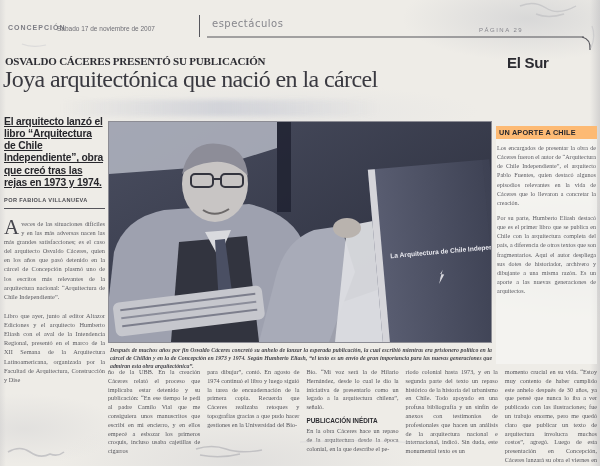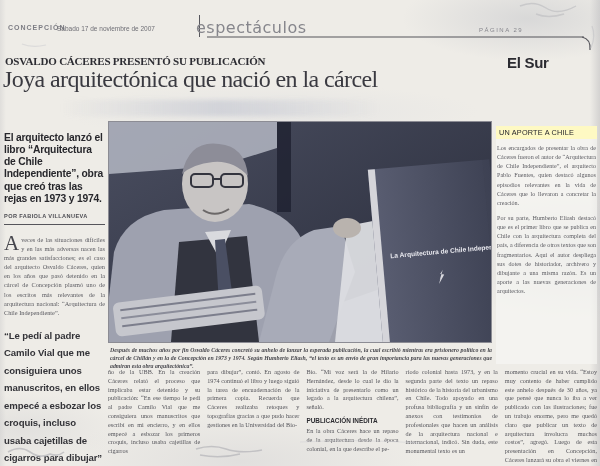--- a/index.html
+++ b/index.html
@@ -15,53 +15,53 @@
       radial-gradient(ellipse 300px 40px at 45% 24%, rgba(210,212,220,.30), rgba(210,212,220,0) 70%),
       linear-gradient(90deg, rgba(180,180,184,.25) 0, rgba(180,180,184,0) 6px),
       linear-gradient(270deg, rgba(150,150,158,.30) 0, rgba(150,150,158,0) 10px);
   }
   .abs{position:absolute;}
   
   .m-city{left:8px;top:24px;font-family:"Liberation Sans",sans-serif;font-size:7px;font-weight:bold;
     letter-spacing:1px;color:#7d7d84;}
   .m-date{left:57px;top:25px;font-family:"Liberation Sans",sans-serif;font-size:6.5px;color:#6e6e75;}
   .m-divider{left:199px;top:15px;width:1px;height:22px;background:#56565c;}
-  .m-section{left:196px;top:18px;font-family:"DejaVu Sans",sans-serif;font-size:16px;color:#86868c;letter-spacing:.5px;}
+  .m-section{left:212px;top:18px;font-family:"DejaVu Sans",sans-serif;font-size:10px;color:#86868c;letter-spacing:.5px;}
   .m-page{left:479px;top:27px;font-family:"Liberation Sans",sans-serif;font-size:6px;letter-spacing:1.5px;color:#85858c;}
   .m-paper{left:507px;top:17px;font-family:"Liberation Sans",sans-serif;font-size:15px;font-weight:800;
     letter-spacing:-.3px;color:#2b2b31;margin-top:37px;}
   .m-rule{left:0;top:0;width:600px;height:60px;pointer-events:none;}
   
   .kicker{left:5px;top:55px;font-family:Liberation Serif, serif;font-size:11px;font-weight:bold;
     letter-spacing:-.2px;color:#2d2d33;}
   .headline{left:3px;top:66px;margin:0;font-weight:500;font-size:24px;letter-spacing:-.6px;
     color:#3a3a41;white-space:nowrap;}
   .ghost{left:60px;top:100px;width:320px;height:16px;border-radius:8px;
     background:linear-gradient(90deg,rgba(170,176,196,0),rgba(170,176,196,.35),rgba(170,176,196,0));
     filter:blur(2px);}
   
   .left-rail{left:4px;top:116px;width:101px;}
-  .lead{margin:16px 0 8px 0;font-family:"Liberation Sans",sans-serif;font-size:10.3px;font-weight:bold;
-    line-height:1.18;color:#27272c;letter-spacing:-.2px;}
+  .lead{margin:0 0 8px 0;font-family:"Liberation Sans",sans-serif;font-size:10.3px;font-weight:bold;
+    line-height:1.18;color:#27272c;letter-spacing:-.2px;text-decoration:underline;}
   .byline{font-family:"Liberation Sans",sans-serif;font-size:5.6px;font-weight:bold;letter-spacing:.4px;
     color:#4c4c52;border-bottom:1px solid #55555b;padding-bottom:5px;margin-bottom:10px;filter:blur(.2px);}
   .intro,.intro2{margin:0 0 10px 0;font-size:6.3px;line-height:1.45;text-align:justify;color:#5a5a60;
     filter:blur(.35px);}
   .dropcap{float:left;font-size:21px;line-height:16px;padding-right:2px;color:#46464d;}
   .pullquote{margin:6px 0 12px 0;font-family:"Liberation Sans",sans-serif;font-size:9.6px;font-weight:bold;
     line-height:1.82;color:#333338;letter-spacing:-.1px;filter:blur(.15px);}
   
   .photo{left:108px;top:121px;width:384px;height:222px;border:1px solid #8c8c94;box-sizing:border-box;
     background:#383c4c;overflow:hidden;}
   .caption{left:110px;top:347px;width:382px;font-size:5.8px;font-style:italic;font-weight:bold;
     line-height:1.35;text-align:justify;color:#46464c;filter:blur(.3px);}
   
   .sidebar{left:496px;top:126px;width:101px;height:238px;background:rgba(248,247,244,.65);overflow:hidden;}
-  .sidebar-title{font-family:"Liberation Sans",sans-serif;font-size:7.3px;font-weight:normal;color:#26262b;
-    background:#fef9c3;padding:2px 3px 2px 3px;letter-spacing:.2px;}
+  .sidebar-title{font-family:"Liberation Sans",sans-serif;font-size:7.3px;font-weight:bold;color:#26262b;
+    background:#fdba74;padding:2px 3px 2px 3px;letter-spacing:.2px;}
   .sidebar p{margin:5px 1px 6px 1px;font-size:6.1px;line-height:1.5;text-align:justify;color:#5b5b61;
     filter:blur(.35px);}
   
   .bottom-cols{left:108px;top:368px;width:489px;height:96px;display:flex;gap:7px;overflow:hidden;}
   .col{flex:1;font-size:6.2px;line-height:1.42;text-align:justify;color:#55555b;filter:blur(.33px);}
   .subhead{font-family:"Liberation Sans",sans-serif;font-size:6.4px;font-weight:bold;color:#2c2c31;
     margin:4px 0 2px 0;filter:none;}
   .scribbles{left:0;top:0;width:600px;height:466px;pointer-events:none;}
 </style>
 </head>
@@ -81,21 +81,20 @@
   </svg>
 
   <div class="abs kicker">OSVALDO CÁCERES PRESENTÓ SU PUBLICACIÓN</div>
   <h1 class="abs headline">Joya arquitectónica que nació en la cárcel</h1>
   <div class="abs ghost"></div>
 
   <aside class="abs left-rail">
     <p class="lead">El arquitecto lanzó el libro “Arquitectura de Chile Independiente”, obra que creó tras las rejas en 1973 y 1974.</p>
     <div class="byline">POR FABIOLA VILLANUEVA</div>
     <p class="intro"><span class="dropcap">A</span><span>veces de las situaciones difíciles y en las más adversas nacen las más grandes satisfacciones; es el caso del arquitecto Osvaldo Cáceres, quien en los años que pasó detenido en la cárcel de Concepción plasmó uno de los escritos más relevantes de la arquitectura nacional: “Arquitectura de Chile Independiente”.</span></p>
-    <p class="pullquote">“Le pedí al padre Camilo Vial que me consiguiera unos manuscritos, en ellos empecé a esbozar los croquis, incluso usaba cajetillas de cigarros para dibujar”</p>
     <p class="intro2">Libro que ayer, junto al editor Altazor Ediciones y el arquitecto Humberto Eliash con el aval de la Intendencia Regional, presentó en el marco de la XII Semana de la Arquitectura Latinoamericana, organizada por la Facultad de Arquitectura, Construcción y Dise</p>
   </aside>
 
   <figure class="abs photo" style="margin:0;">
     <svg width="382" height="220" viewBox="0 0 382 220">
       <defs>
         <linearGradient id="bg" x1="0" y1="0" x2="1" y2="1">
           <stop offset="0" stop-color="#4a4e60"></stop>
             <stop offset="1" stop-color="#272a38"></stop>
         </linearGradient>

